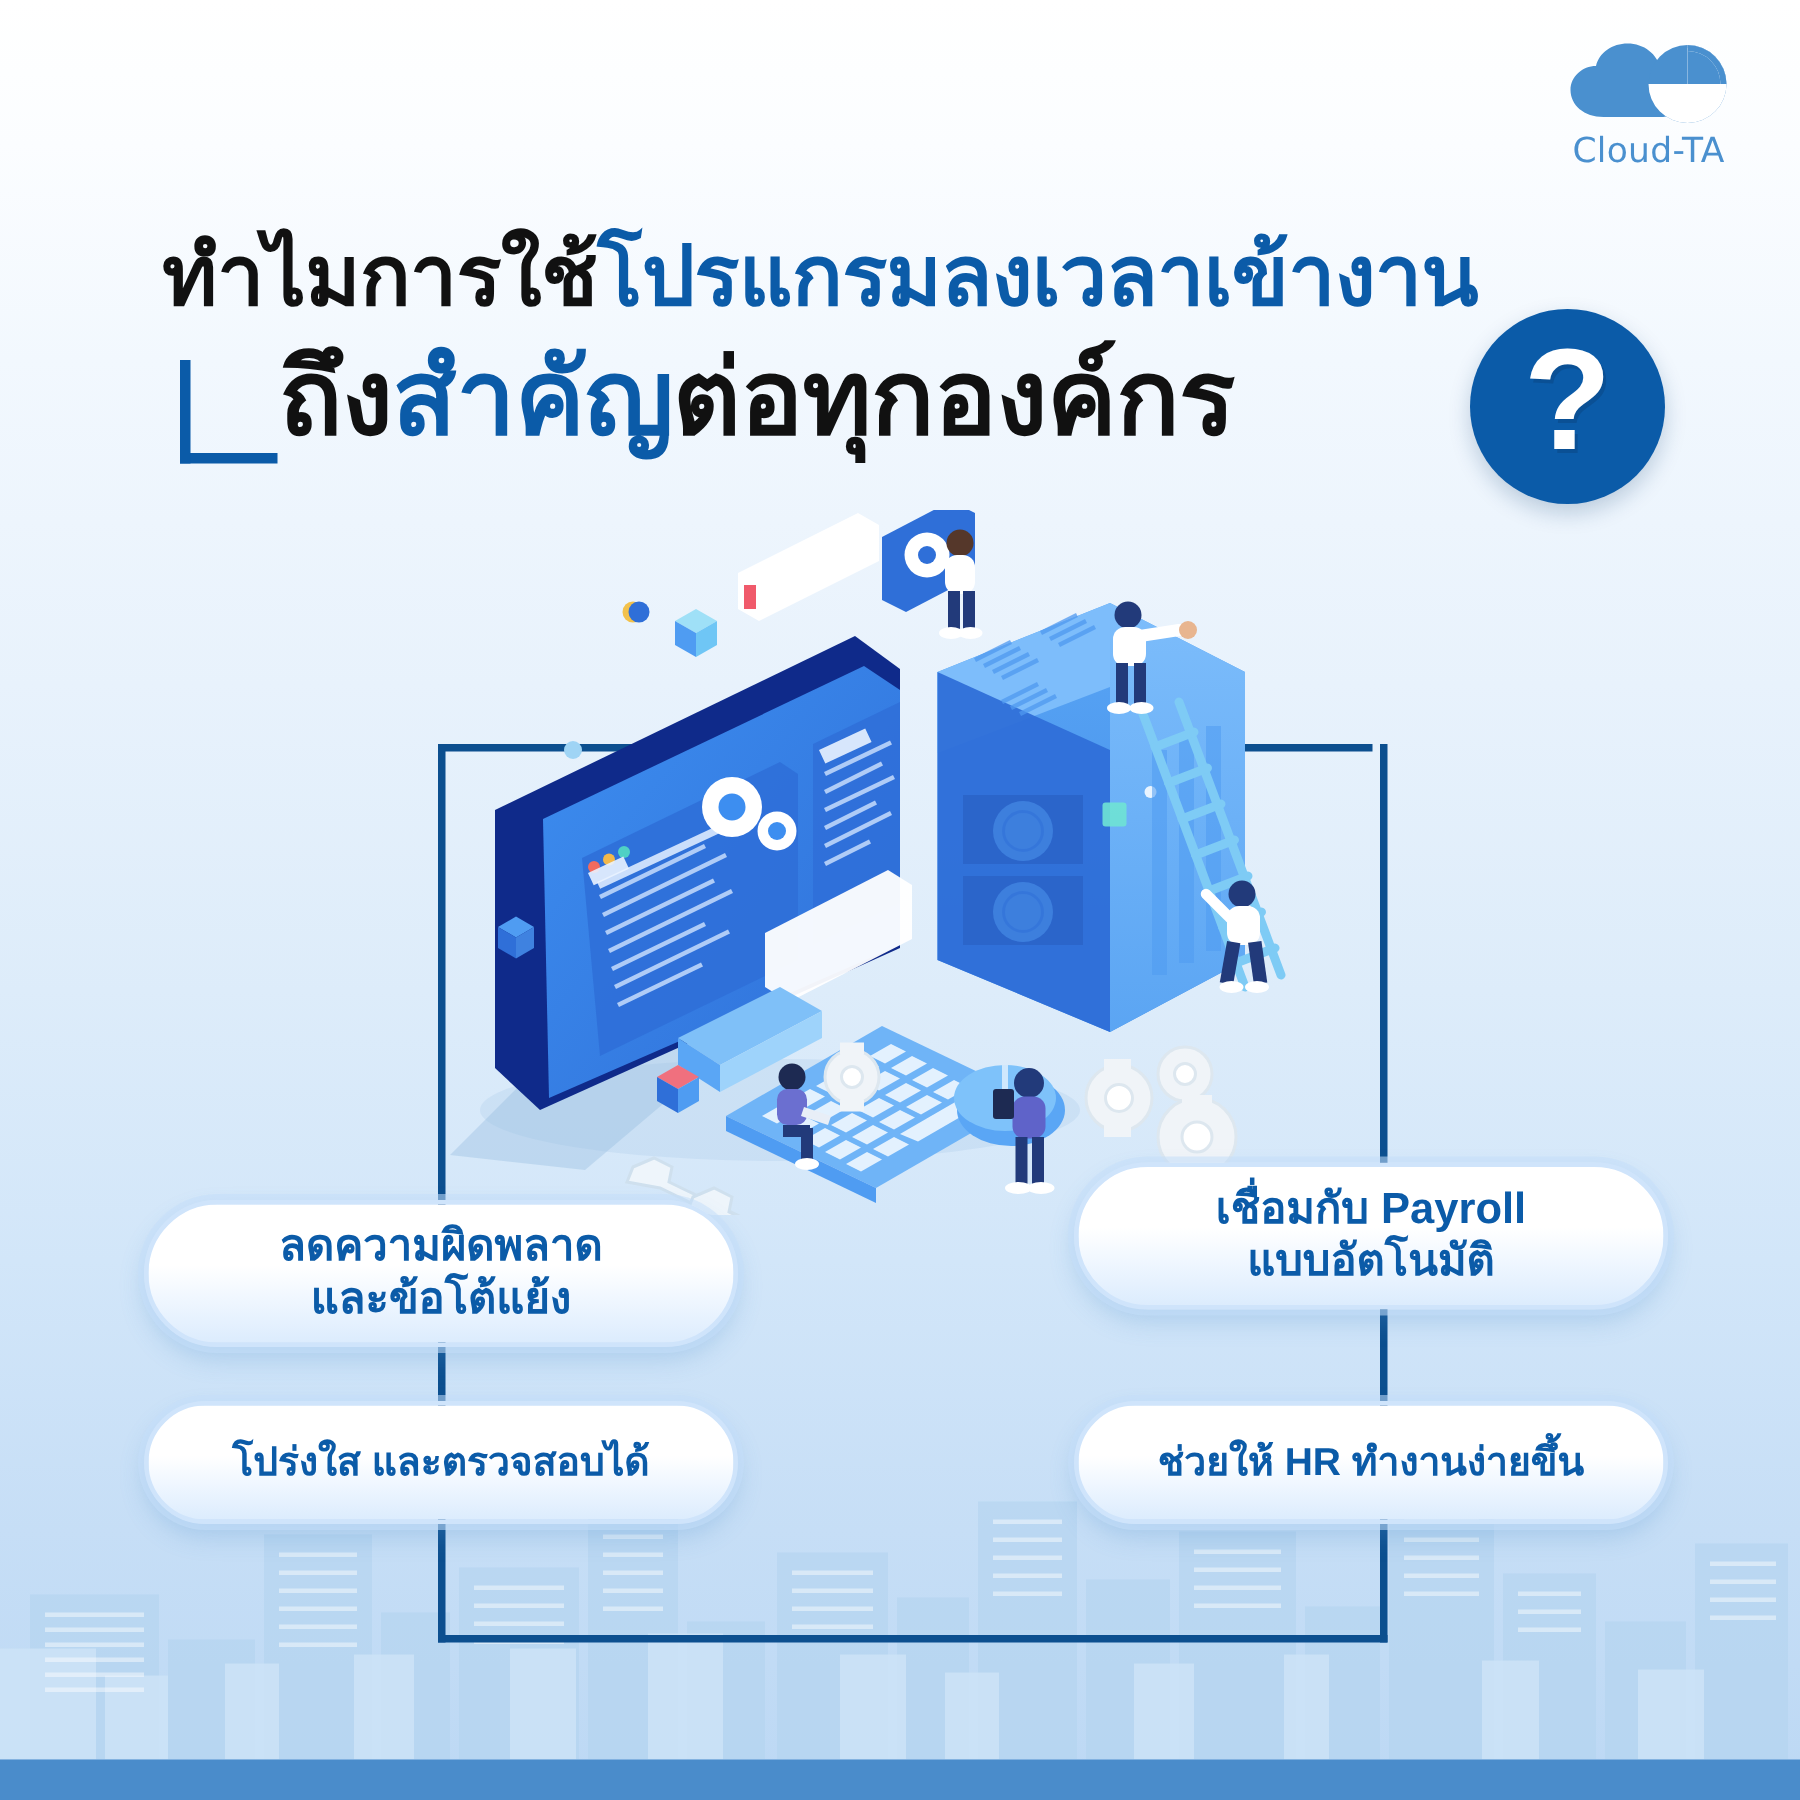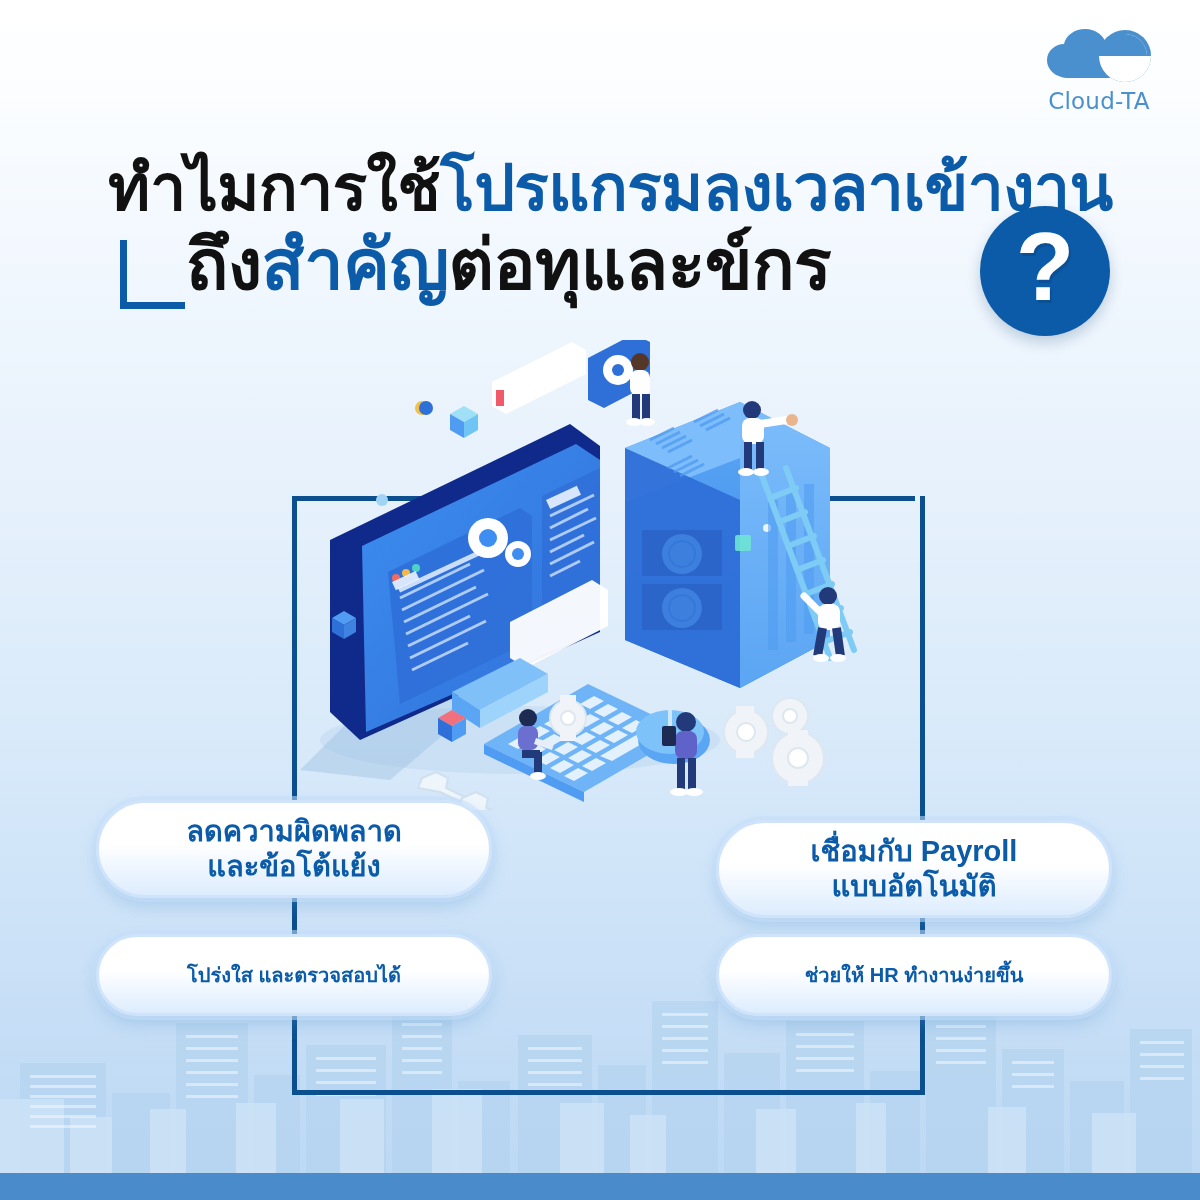--- a/index.html
+++ b/index.html
@@ -24,21 +24,21 @@
     font-size:23px;color:#4a90cf;letter-spacing:.2px;margin-top:-2px;
     font-family:"DejaVu Sans","Liberation Sans",sans-serif;
   }
 
   
   .headline{position:absolute;left:0;top:140px;width:1200px;}
   .hl-line{
     font-weight:bold;line-height:1.0;white-space:nowrap;
     font-family:"Liberation Sans","DejaVu Sans",sans-serif;
   }
-  .hl1{position:absolute;left:108px;top:16px;font-size:64px;color:#111111;letter-spacing:-.5px;}
+  .hl1{position:absolute;left:108px;top:16px;font-size:56px;color:#111111;letter-spacing:-.5px;}
   .hl2{position:absolute;left:186px;top:90px;font-size:70px;color:#111111;letter-spacing:-.5px;}
   .hl-accent{color:#0b5ba8;}
   .bracket{position:absolute;left:120px;top:100px;width:58px;height:62px;
            border-left:7px solid #0b5ba8;border-bottom:7px solid #0b5ba8;}
   .qmark{
     position:absolute;left:980px;top:206px;width:130px;height:130px;border-radius:50%;
     background:#0b5ba8;box-shadow:0 6px 14px rgba(8,60,110,.22);
     display:flex;align-items:center;justify-content:center;
   }
   .qmark span{
@@ -63,25 +63,25 @@
     border:3px solid #cfe4fb;
     box-shadow:0 0 0 4px rgba(197,223,250,.55), 0 8px 16px rgba(84,146,206,.28);
     display:flex;align-items:center;justify-content:center;text-align:center;
   }
   .pill-text{
     color:#0b5ba8;font-weight:bold;font-size:29px;line-height:1.22;
     font-family:"Liberation Sans","DejaVu Sans",sans-serif;
     white-space:pre-line;padding:0 14px;
   }
   .pill-1{left:96px;top:800px;width:390px;height:92px;}
-  .pill-2{left:716px;top:820px;width:390px;height:92px;}
+  .pill-2{left:716px;top:775px;width:390px;height:92px;}
   .pill-3{left:96px;top:934px;width:390px;height:76px;}
   .pill-4{left:716px;top:934px;width:390px;height:76px;text-align:center;}
   .pill-5{left:428px;top:1050px;width:350px;height:92px;}
-  .pill-3 .pill-text,.pill-4 .pill-text{font-size:20px;}
+  .pill-3 .pill-text,.pill-4 .pill-text{font-size:26px;}
 </style>
 </head>
 <body>
 
 <div id="stage">
 
   <svg class="city" viewBox="0 0 1200 270" preserveAspectRatio="none">
     <g fill="#b3d3ef" opacity="0.62">
       <rect x="20" y="160" width="86" height="110"></rect>
       <rect x="112" y="190" width="58" height="80"></rect>
@@ -437,21 +437,21 @@
     </svg>
     <div class="logo-text">Cloud-TA</div>
   </div>
 
   <div class="headline">
     <div class="hl-line hl1">
       <span>ทำไมการใช้</span><span class="hl-accent">โปรแกรมลงเวลาเข้างาน</span>
     </div>
     <div class="bracket"></div>
     <div class="hl-line hl2">
-      <span>ถึง</span><span class="hl-accent">สำคัญ</span><span>ต่อทุและข์กร</span>
+      <span>ถึง</span><span class="hl-accent">สำคัญ</span><span>ต่อทุกองค์กร</span>
     </div>
   </div>
   <div class="qmark">
     <span>?</span>
   </div>
 
   <div class="pill pill-1">
     <div class="pill-text">ลดความผิดพลาด
 และข้อโต้แย้ง</div>
   </div>

